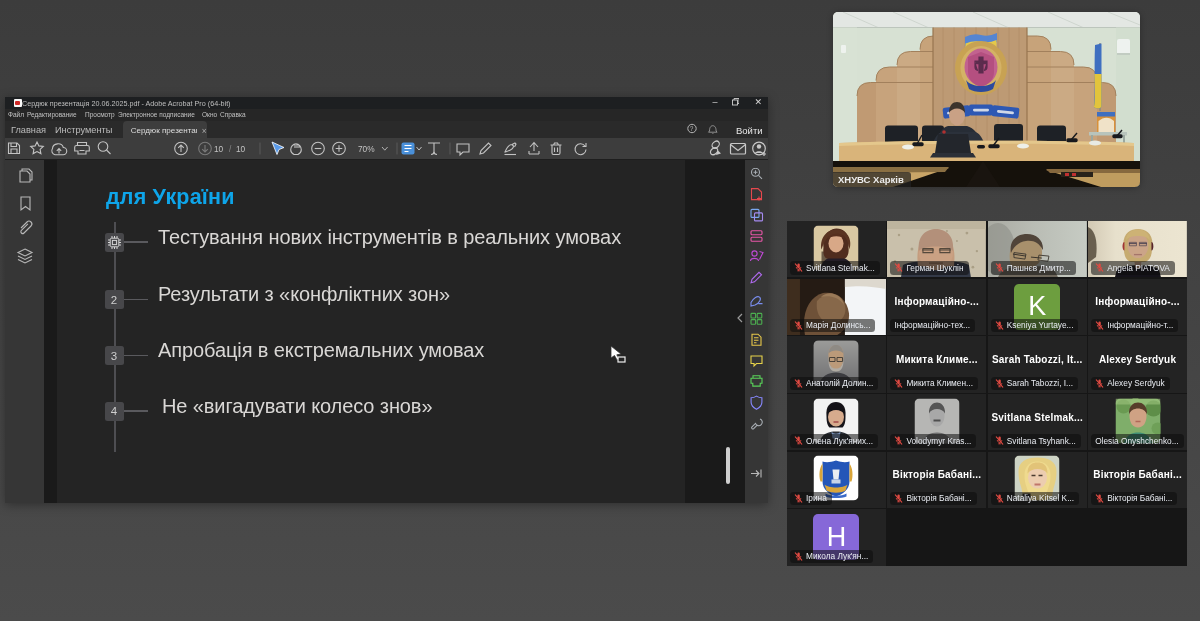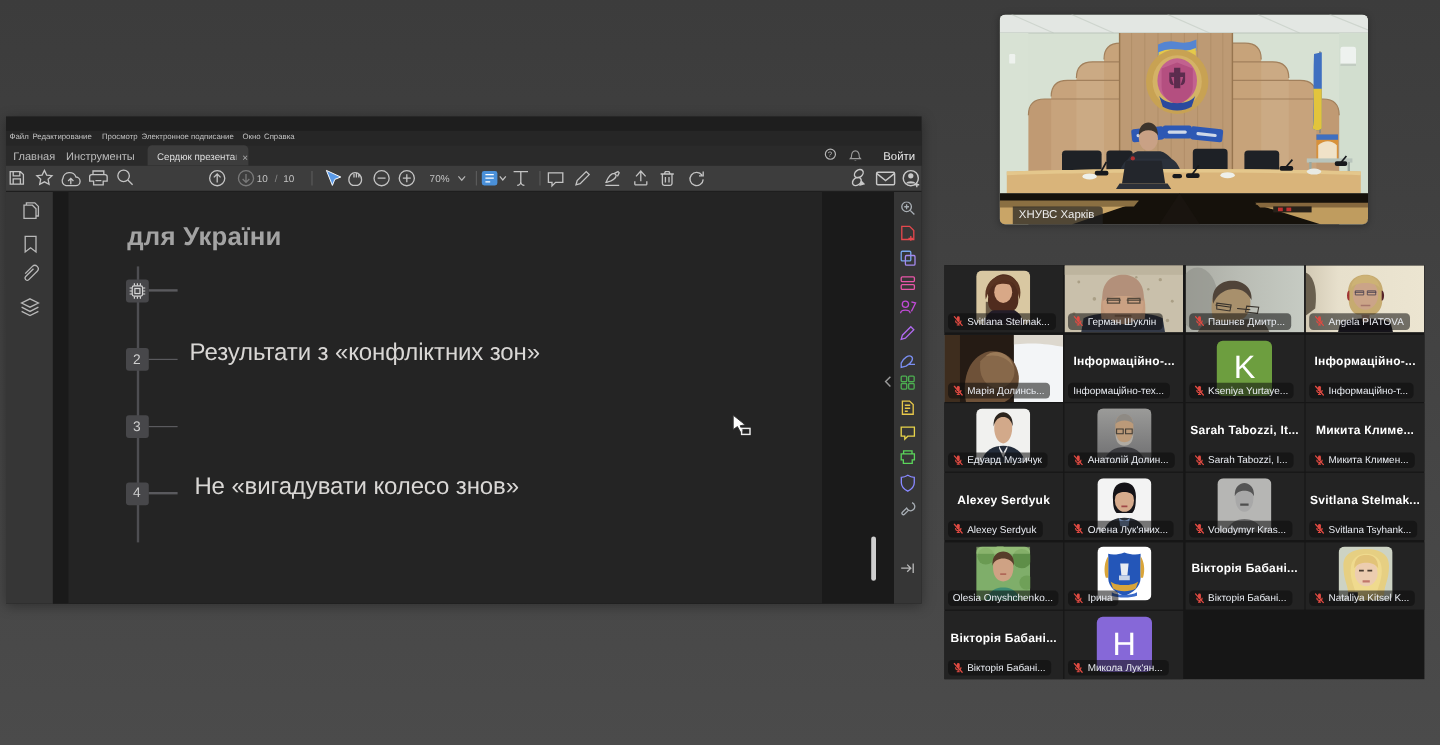--- a/index.html
+++ b/index.html
@@ -6,55 +6,67 @@
 body { font-family:"Liberation Sans", sans-serif; background:linear-gradient(#3c3c3c, #4b4b4b); position:relative; }
 #acro { position:absolute; left:5px; top:97px; width:763px; height:406px; background:#1e1e1e; box-shadow:0 2px 10px rgba(0,0,0,0.35); }
 #tbar { position:absolute; left:0; top:0; width:100%; height:11.5px; background:#1d1f21; color:#c9c9c9; font-size:9px; }
 #tbar .ti { position:absolute; left:9px; top:2px; width:7.5px; height:7.5px; background:#fafafa; border-radius:1px; }
 #tbar .ti:after { content:""; position:absolute; left:1.2px; top:1.5px; width:5px; height:4.5px; background:#d02a28; border-radius:1px; }
 #tbar .tt { position:absolute; left:17px; top:1.8px; font-size:7.2px; letter-spacing:0; color:#bfbfbf; }
 #wbtn { position:absolute; right:4px; top:0; height:100%; color:#d8d8d8; font-size:9px; display:flex; gap:15px; padding-right:2px; }
 #wbtn span { line-height:11px; }
 #mbar { position:absolute; left:0; top:11.5px; width:100%; height:12.5px; background:#262626; color:#c2c2c2; font-size:6.5px; }
 #mbar span { position:absolute; top:2.8px; }
-#tabs { position:absolute; left:0; top:24px; width:100%; height:17.3px; background:#2a2a2a; color:#bdbdbd; font-size:9.2px;text-align:right; }
+#tabs { position:absolute; left:0; top:24px; width:100%; height:17.3px; background:#2a2a2a; color:#bdbdbd; font-size:9.2px; }
 #tabs .t { position:absolute; top:3.5px; }
 #tabs .at { position:absolute; left:117.7px; top:0.3px; width:84px; height:17px; background:#3d3d3d; border-radius:4px 4px 0 0; color:#dedede; font-size:8.3px; padding:4.5px 0 0 8px; }
 #tabs .at i { font-style:normal; margin-left:5px; color:#aaa; }
 #toolrow { position:absolute; left:0; top:41.3px; width:100%; height:21.2px; background:#3d3d3d; }
 #abody { position:absolute; left:0; top:62.5px; width:100%; height:343.5px; }
 #sidel { position:absolute; left:0; top:0; width:39px; height:100%; background:#363636; }
 #sider { position:absolute; right:0; top:0; width:23px; height:100%; background:#363636; }
 #canvas { position:absolute; left:39px; top:0; width:701px; height:100%; background:#1a1a1a; }
 #page { position:absolute; left:13px; top:0; width:628px; height:343.5px; background:#242424; }
 #scroll { position:absolute; left:682px; top:287px; width:3.5px; height:37px; background:#cfcfcf; border-radius:2px; }
-h1.doc { position:absolute; left:101px; top:88px; font-size:21.5px; color:#a3a3a3; letter-spacing:0.2px; font-family:"Liberation Sans",sans-serif; }
+h1.doc { position:absolute; left:101px; top:88px; font-size:21.5px; color:#0ea5e9; letter-spacing:0.2px; font-family:"Liberation Sans",sans-serif; }
 .vline { position:absolute; left:109px; top:125px; width:1.5px; height:230px; background:#4e4e52; }
 .mk { position:absolute; left:99.5px; width:19px; height:19px; background:#47474a; border-radius:2.5px; display:flex; align-items:center; justify-content:center; }
 .num { color:#cfcfcf; font-size:11.5px; }
 .conn { position:absolute; left:119px; width:24px; height:1.5px; background:#5a5a5e; }
 .itx { position:absolute; font-size:20px; color:#d9d7d5; white-space:nowrap; letter-spacing:-0.1px; }
 #cam { position:absolute; left:833px; top:12px; width:307px; height:175px; border-radius:5px; overflow:hidden; box-shadow:0 1px 6px rgba(0,0,0,0.3); }
 #camsvg { width:100%; height:100%; display:block; }
-#camlbl { position:absolute; left:11px; bottom:0; background:rgba(35,35,35,0.72); color:#ececec; font-size:9.5px; padding:1.5px 7px 2.5px 5px; border-radius:0 3px 0 0; }
+#camlbl { position:absolute; left:0; bottom:0; background:rgba(35,35,35,0.72); color:#ececec; font-size:9.5px; padding:1.5px 7px 2.5px 5px; border-radius:0 3px 0 0;font-weight:bold; }
 #grid { position:absolute; left:787px; top:221px; width:400px; height:344.5px; background:#161616; display:grid; grid-template-columns:repeat(4,1fr); grid-template-rows:repeat(6,1fr); gap:1.5px; }
 .tile { position:relative; background:#232323; overflow:hidden; }
 .av { position:absolute; left:50%; top:calc(50% - 1.5px); width:45px; height:45px; transform:translate(-50%,-50%); }
 .full { position:absolute; inset:0; width:100%; height:100%; }
 .letter { position:absolute; left:50%; top:50%; width:46px; height:46px; transform:translate(-50%,-50%); border-radius:5px; color:#fff; font-size:27px; font-weight:300; display:flex; align-items:center; justify-content:center; }
 .tname { position:absolute; inset:0 0 10px 0; display:flex; align-items:center; justify-content:center; color:#fff; font-weight:bold; font-size:10px; letter-spacing:0.2px; white-space:nowrap; }
 .lbl { position:absolute; left:3px; bottom:2.5px; background:rgba(12,12,12,0.55); border-radius:3.5px; padding:1.5px 5px 2px 4px; display:flex; align-items:center; gap:3px; max-width:95%; }
 .lbl span { color:#e9ecf2; font-size:8.3px; white-space:nowrap; }
 .mic { width:9px; height:9px; flex:0 0 9px; }
 #tbicons { position:absolute; left:0; top:0; width:763px; height:21px; }
 #slicons { position:absolute; left:8px; top:5px; width:24px; height:110px; }
 #sricons { position:absolute; left:0; top:8px; width:23px; height:330px; }
 </style></head>
 <body>
 <div id="acro">
+  <div id="tbar">
+      <span class="ti"></span>
+      <span class="tt">Сердюк презентація 20.06.2025.pdf - Adobe Acrobat Pro (64-bit)</span>
+    <div id="wbtn">
+        <span>–</span>
+        <span><svg width="7" height="11" viewBox="0 0 7 11">
+            <rect x="0.5" y="3" width="5" height="5" fill="none" stroke="#d0d0d0" stroke-width="0.9"></rect>
+            <path d="M2 3 v-1.5 h5 v5 h-1.5" fill="none" stroke="#d0d0d0" stroke-width="0.9"></path>
+          </svg></span>
+        <span>✕</span>
+      </div>
+  </div>
   <div id="mbar">
     <span style="left:3px">Файл</span>
       <span style="left:22px">Редактирование</span>
       <span style="left:80px">Просмотр</span>
       <span style="left:113px">Электронное подписание</span>
       <span style="left:197px">Окно</span>
       <span style="left:215px">Справка</span>
   </div>
   <div id="tabs">
     <span class="t" style="left:6px">Главная</span>
@@ -247,29 +259,31 @@
 <div class="mk" style="top:135.5px">
       <svg width="15" height="15" viewBox="0 0 15 15">
         <g stroke="#d5d5d5" fill="none" stroke-width="1">
           <rect x="3.2" y="3.2" width="8.6" height="8.6" rx="1.5"></rect>
           <rect x="5.4" y="5.4" width="4.2" height="4.2"></rect>
           <path d="M5 3 v-2 M7.5 3 v-2 M10 3 v-2 M5 12 v2 M7.5 12 v2 M10 12 v2 M3 5 h-2 M3 7.5 h-2 M3 10 h-2 M12 5 h2 M12 7.5 h2 M12 10 h2"></path>
         </g>
       </svg>
     </div>
 <div class="conn" style="top:144.2px"></div>
+<div class="itx" style="top:128.5px;left:153px">Тестування нових інструментів в реальних умовах</div>
 <div class="mk" style="top:193px">
       <span class="num">2</span>
     </div>
 <div class="conn" style="top:201.7px"></div>
 <div class="itx" style="top:186px;left:153px">Результати з «конфліктних зон»</div>
 <div class="mk" style="top:249px">
       <span class="num">3</span>
     </div>
 <div class="conn" style="top:257.7px"></div>
+<div class="itx" style="top:242px;left:153px">Апробація в екстремальних умовах</div>
 <div class="mk" style="top:304.5px">
       <span class="num">4</span>
     </div>
 <div class="conn" style="top:313.2px"></div>
 <div class="itx" style="top:297.5px;left:157px">Не «вигадувати колесо знов»</div>
 <svg id="cursor" viewBox="0 0 16 20" style="position:absolute;left:605px;top:248px;width:16px;height:20px">
 <path d="M1 1 L1 13 L4.5 10.5 L7 15 L9 14 L6.8 9.8 L11 9 Z" fill="#fff" stroke="#333" stroke-width="0.8"></path>
 <rect x="8" y="12" width="7" height="5" fill="none" stroke="#eee" stroke-width="1.2"></rect>
 </svg>
 </div>
@@ -531,41 +545,20 @@
           <path d="M1.7 1.2L10.4 10.9" stroke="#e04a42" stroke-width="1.4" stroke-linecap="round"></path>
         </svg>
         <span>Інформаційно-т...</span>
       </div>
     </div>
 <div class="tile">
       <svg class="av" viewBox="0 0 45 45">
         <defs>
           <clipPath id="none"></clipPath>
         </defs>
-        <rect width="45" height="45" rx="5" fill="#f1f1ef"></rect>
-        <path d="M4 45 C7 34 15 31 22.5 31 C30 31 38 34 41 45 Z" fill="#232c3a"></path>
-<path d="M19 31 L22.5 37 L26 31 L26 33 L22.5 41 L19 33 Z" fill="#e8e8ea"></path>
-<path d="M15 16 C15 7 19 4 22.5 4 C26 4 30 7 30 16 C30 24 26 29 22.5 29 C19 29 15 24 15 16 Z" fill="#d2a98a"></path>
-<path d="M14.5 15 C14 6 19 3 22.5 3 C26 3 31 6 30.5 15 C29 9 26 7 22.5 7 C19 7 16 9 14.5 15 Z" fill="#2c241d"></path>
-      </svg>
-      <div class="lbl">
-        <svg class="mic" viewBox="0 0 12 12">
-          <rect x="4.5" y="0.8" width="3.2" height="6" rx="1.6" fill="#e04a42"></rect>
-          <path d="M3.1 5.4c0 1.8 1.3 3.1 3 3.1s3-1.3 3-3.1" fill="none" stroke="#e04a42" stroke-width="1.2"></path>
-          <path d="M6.1 8.6v1.7M4.4 10.4h3.4" stroke="#e04a42" stroke-width="1.2"></path>
-          <path d="M1.7 1.2L10.4 10.9" stroke="#e04a42" stroke-width="1.4" stroke-linecap="round"></path>
-        </svg>
-        <span>Едуард Музичук</span>
-      </div>
-    </div>
-<div class="tile">
-      <svg class="av" viewBox="0 0 45 45">
-        <defs>
-          <clipPath id="none"></clipPath>
-        </defs>
         <rect width="45" height="45" rx="5" fill="#8a8a8a"></rect>
         <defs>
           <linearGradient id="agr" x1="0" y1="0" x2="0" y2="1">
             <stop offset="0" stop-color="#9b9b99"></stop>
             <stop offset="1" stop-color="#6e6e70"></stop>
           </linearGradient>
         </defs>
 <rect width="45" height="45" rx="5" fill="url(#agr)"></rect>
 <path d="M5 45 C8 35 15 32 22.5 32 C30 32 37 35 40 45 Z" fill="#3c3c40"></path>
 <path d="M15 16 C14.5 8 18 5 22.5 5 C27 5 30.5 8 30 16 C30 24 27 29 22.5 29 C18 29 15 24 15 16 Z" fill="#bb9a79"></path>
@@ -577,41 +570,41 @@
         <svg class="mic" viewBox="0 0 12 12">
           <rect x="4.5" y="0.8" width="3.2" height="6" rx="1.6" fill="#e04a42"></rect>
           <path d="M3.1 5.4c0 1.8 1.3 3.1 3 3.1s3-1.3 3-3.1" fill="none" stroke="#e04a42" stroke-width="1.2"></path>
           <path d="M6.1 8.6v1.7M4.4 10.4h3.4" stroke="#e04a42" stroke-width="1.2"></path>
           <path d="M1.7 1.2L10.4 10.9" stroke="#e04a42" stroke-width="1.4" stroke-linecap="round"></path>
         </svg>
         <span>Анатолій Долин...</span>
       </div>
     </div>
 <div class="tile">
+      <div class="tname">Микита  Климе...</div>
+      <div class="lbl">
+        <svg class="mic" viewBox="0 0 12 12">
+          <rect x="4.5" y="0.8" width="3.2" height="6" rx="1.6" fill="#e04a42"></rect>
+          <path d="M3.1 5.4c0 1.8 1.3 3.1 3 3.1s3-1.3 3-3.1" fill="none" stroke="#e04a42" stroke-width="1.2"></path>
+          <path d="M6.1 8.6v1.7M4.4 10.4h3.4" stroke="#e04a42" stroke-width="1.2"></path>
+          <path d="M1.7 1.2L10.4 10.9" stroke="#e04a42" stroke-width="1.4" stroke-linecap="round"></path>
+        </svg>
+        <span>Микита Климен...</span>
+      </div>
+    </div>
+<div class="tile">
       <div class="tname">Sarah Tabozzi, It...</div>
       <div class="lbl">
         <svg class="mic" viewBox="0 0 12 12">
           <rect x="4.5" y="0.8" width="3.2" height="6" rx="1.6" fill="#e04a42"></rect>
           <path d="M3.1 5.4c0 1.8 1.3 3.1 3 3.1s3-1.3 3-3.1" fill="none" stroke="#e04a42" stroke-width="1.2"></path>
           <path d="M6.1 8.6v1.7M4.4 10.4h3.4" stroke="#e04a42" stroke-width="1.2"></path>
           <path d="M1.7 1.2L10.4 10.9" stroke="#e04a42" stroke-width="1.4" stroke-linecap="round"></path>
         </svg>
         <span>Sarah Tabozzi, I...</span>
-      </div>
-    </div>
-<div class="tile">
-      <div class="tname">Микита  Климе...</div>
-      <div class="lbl">
-        <svg class="mic" viewBox="0 0 12 12">
-          <rect x="4.5" y="0.8" width="3.2" height="6" rx="1.6" fill="#e04a42"></rect>
-          <path d="M3.1 5.4c0 1.8 1.3 3.1 3 3.1s3-1.3 3-3.1" fill="none" stroke="#e04a42" stroke-width="1.2"></path>
-          <path d="M6.1 8.6v1.7M4.4 10.4h3.4" stroke="#e04a42" stroke-width="1.2"></path>
-          <path d="M1.7 1.2L10.4 10.9" stroke="#e04a42" stroke-width="1.4" stroke-linecap="round"></path>
-        </svg>
-        <span>Микита Климен...</span>
       </div>
     </div>
 <div class="tile">
       <div class="tname">Alexey Serdyuk</div>
       <div class="lbl">
         <svg class="mic" viewBox="0 0 12 12">
           <rect x="4.5" y="0.8" width="3.2" height="6" rx="1.6" fill="#e04a42"></rect>
           <path d="M3.1 5.4c0 1.8 1.3 3.1 3 3.1s3-1.3 3-3.1" fill="none" stroke="#e04a42" stroke-width="1.2"></path>
           <path d="M6.1 8.6v1.7M4.4 10.4h3.4" stroke="#e04a42" stroke-width="1.2"></path>
           <path d="M1.7 1.2L10.4 10.9" stroke="#e04a42" stroke-width="1.4" stroke-linecap="round"></path>

